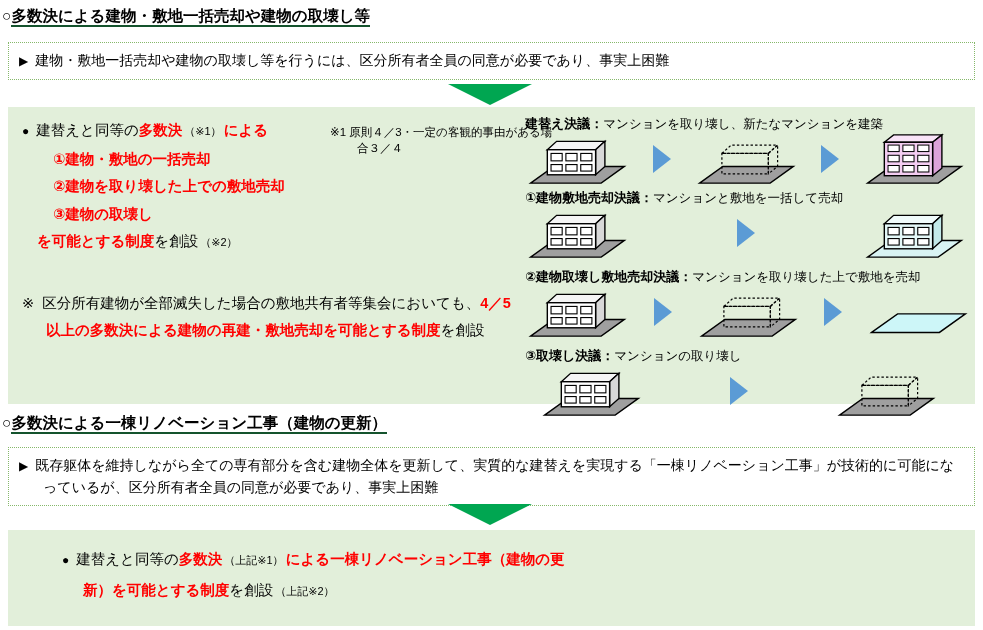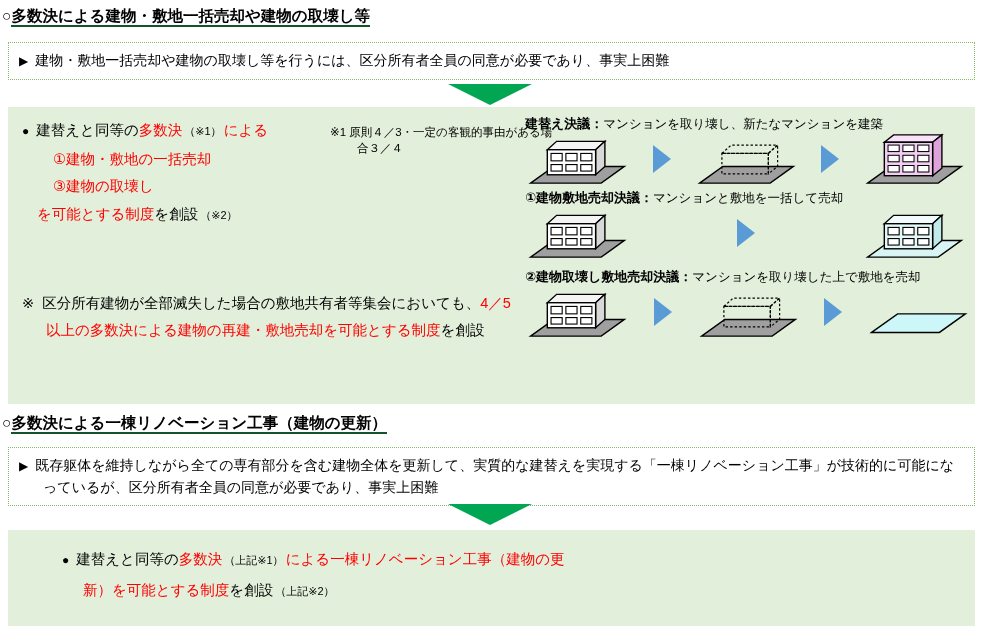--- a/index.html
+++ b/index.html
@@ -26,21 +26,21 @@
     border-left:42px solid transparent;border-right:42px solid transparent;
     border-top:21px solid var(--arrow_green,#00a651);}
   .da1{left:448px;top:84px}
   .da2{left:448px;top:504px}
 
   
   .panel{position:absolute;left:8px;width:967px;background:var(--panel_green,#e2efda);}
   .p1{top:107px;height:297px}
   .p2{top:530px;height:96px}
 
-  .red{color:var(--emphasis_red,#ff0000);font-weight:normal;}
+  .red{color:var(--emphasis_red,#ff0000);font-weight:bold;}
   .ref{font-size:11px;font-weight:normal;color:#000;margin:0 2px;}
 
   
   .proposal1{position:absolute;left:14px;top:10px;width:320px;font-size:14.5px;line-height:27.5px;}
   .bullet{margin-right:7px;font-size:12px;}
   .p-item{padding-left:31px;}
   .p-tail{padding-left:15px;}
 
   
   .note{position:absolute;width:198px;font-size:11.5px;line-height:16px;
@@ -166,20 +166,21 @@
     <span class="pbody"><span class="pmark">▶</span><span>建物・敷地一括売却や建物の取壊し等を行うには、区分所有者全員の同意が必要であり、事実上困難</span></span>
   </div>
 
   <div class="down-arrow da1"></div>
 
   <div class="panel p1">
 
     <div class="proposal1">
       <div><span class="bullet">●</span><span>建替えと同等の</span><span class="red">多数決</span><span class="ref">（※1）</span><span class="red">による</span></div>
       <div class="p-item red">①建物・敷地の一括売却</div>
+      <div class="p-item red">②建物を取り壊した上での敷地売却</div>
       <div class="p-item red">③建物の取壊し</div>
       <div class="p-tail"><span class="red">を可能とする制度</span><span>を創設</span><span class="ref">（※2）</span></div>
     </div>
 
     <div class="note n1">※1 原則４／3・一定の客観的事由がある場合３／４</div>
 
     <div class="supplement"><span class="smark">※</span><span>区分所有建物が全部滅失した場合の敷地共有者等集会においても、</span><span class="red">4／5以上の多数決による建物の再建・敷地売却を可能とする制度</span><span>を創設</span></div>
 
     <div class="diagram1">
 
@@ -223,20 +224,32 @@
           <svg class="bicon">
               <use href="#sym-b-demolished"></use>
             </svg>
           <div class="flow-arrow"></div>
           <svg class="bicon">
               <use href="#sym-land-sold"></use>
             </svg>
         </div>
       </div>
 
+      <div class="d-row dr4">
+        <div class="d-label"><span class="d-title">③取壊し決議：</span><span class="d-desc">マンションの取り壊し</span></div>
+        <div class="d-icons">
+          <svg class="bicon">
+              <use href="#sym-b-existing"></use>
+            </svg>
+          <div class="flow-arrow"></div>
+          <svg class="bicon">
+              <use href="#sym-b-demolished"></use>
+            </svg>
+        </div>
+      </div>
 
     </div>
   </div>
 
   <div class="heading h2"><span>○</span><span class="hd-text">多数決による一棟リノベーション工事（建物の更新）</span></div>
 
   <div class="problem-box pb2">
     <span class="pbody"><span class="pmark">▶</span><span>既存躯体を維持しながら全ての専有部分を含む建物全体を更新して、実質的な建替えを実現する「一棟リノベーション工事」が技術的に可能になっているが、区分所有者全員の同意が必要であり、事実上困難</span></span>
   </div>
 

